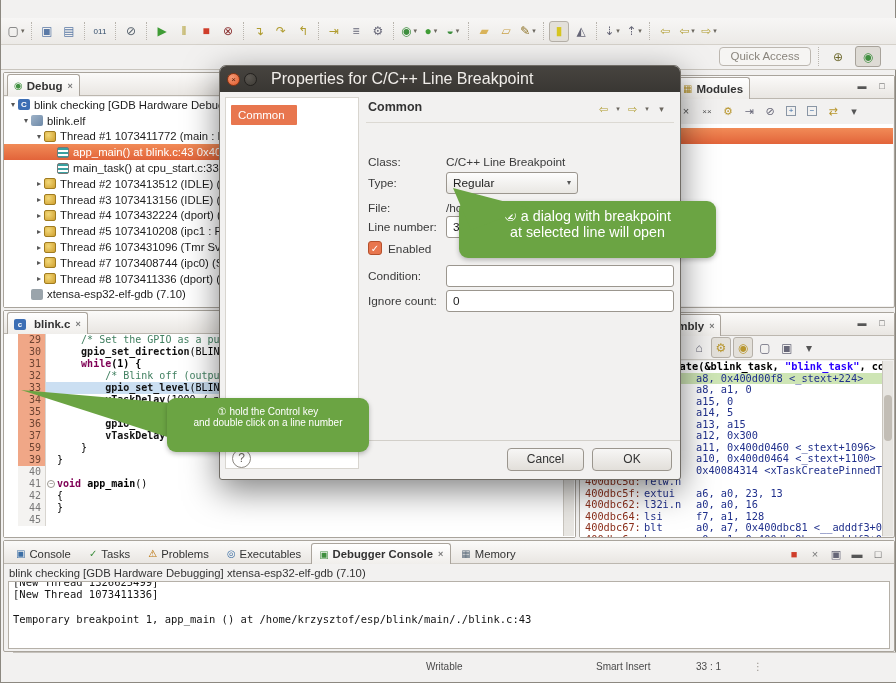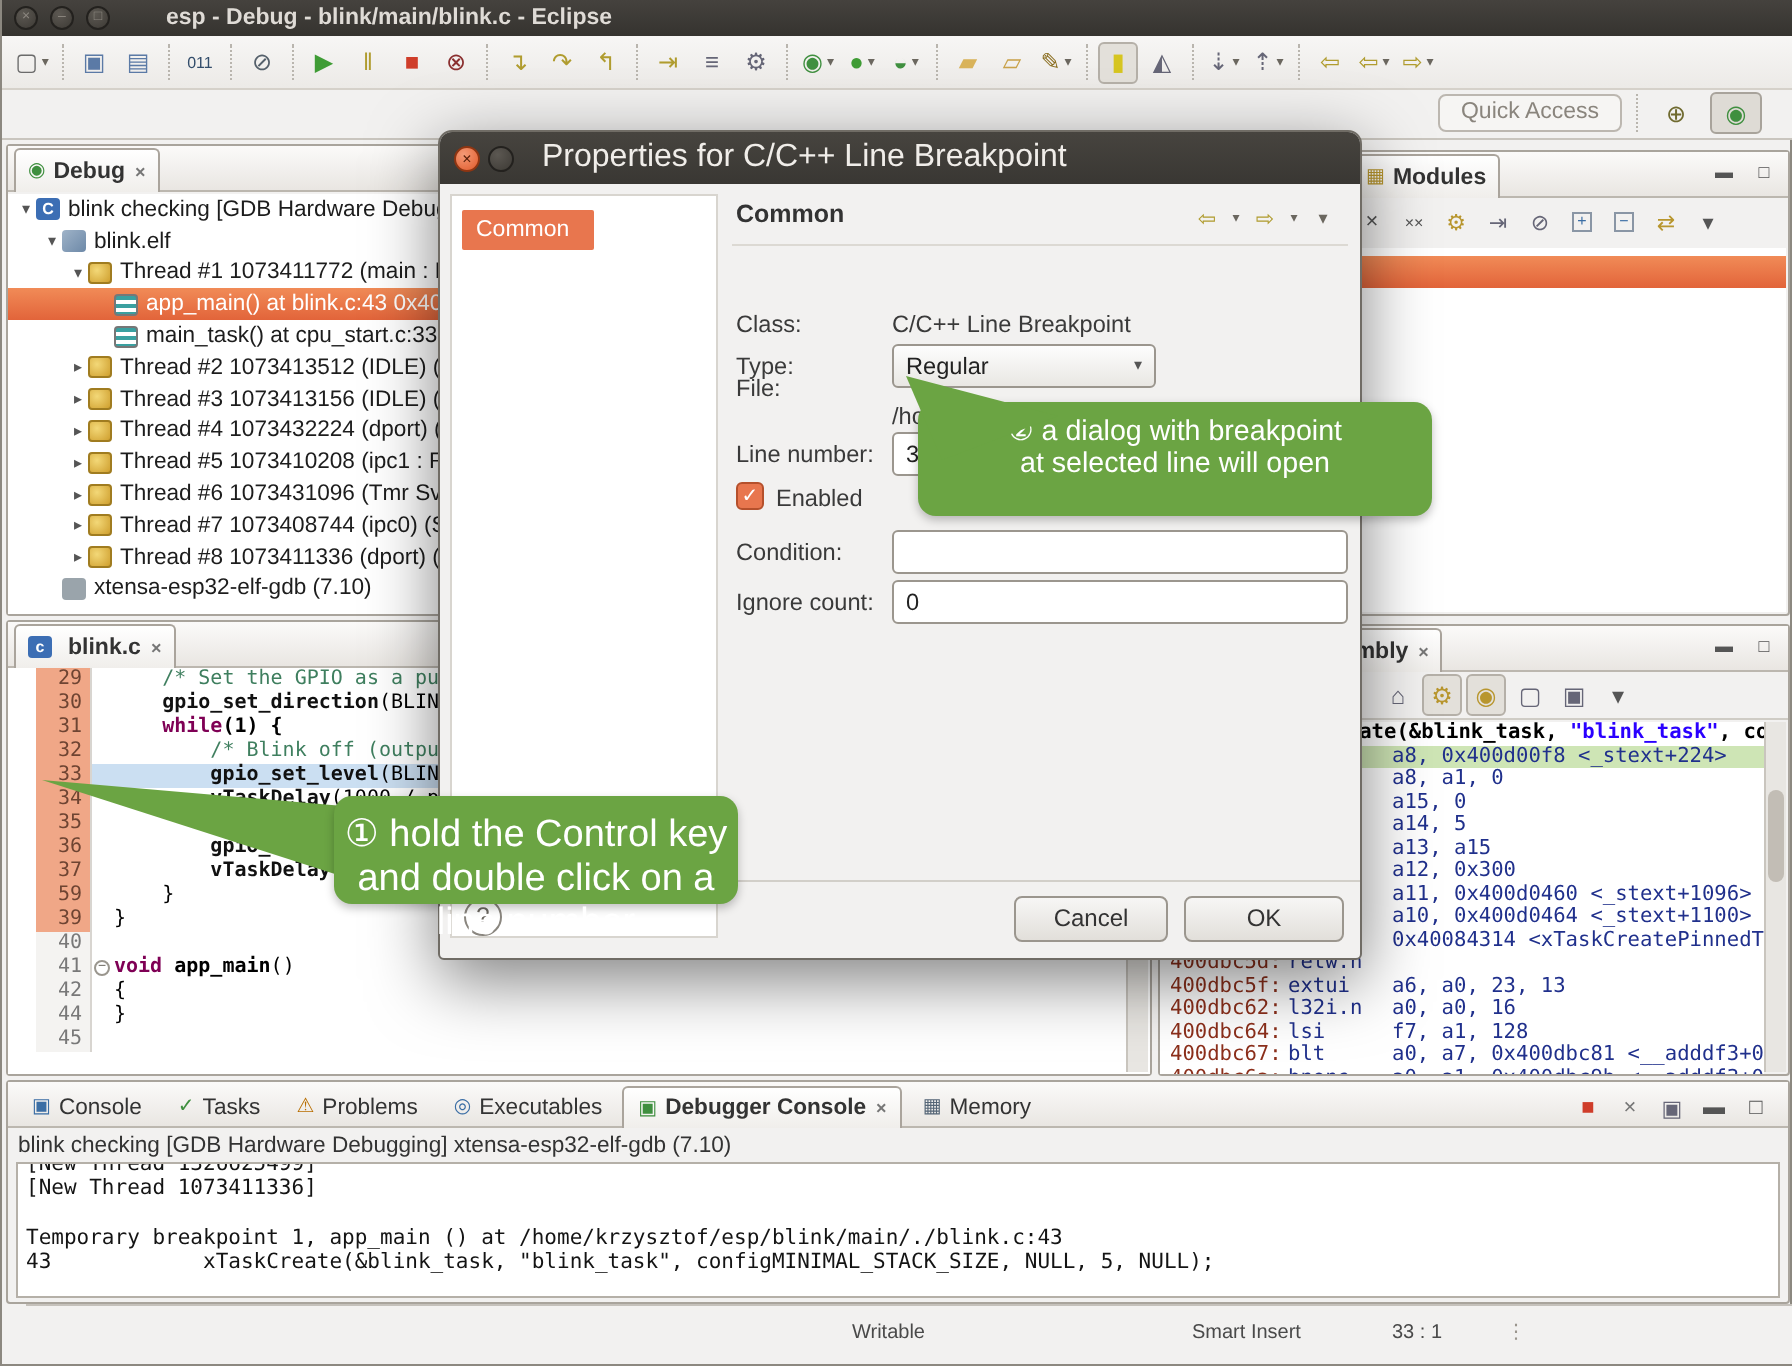--- a/index.html
+++ b/index.html
@@ -166,35 +166,29 @@
     border-radius:50%; color:#6a665f; font-size:12px; line-height:17px; text-align:center; }
   .dlg-btn { position:absolute; top:382px; height:23px; background:linear-gradient(180deg,#f7f6f5,#e2dfda);
     border:1px solid #9b968e; border-radius:4px; font-size:12px; color:#333; text-align:center; line-height:21px; }
   #dlg-cancel { left:287px; width:77px; }
   #dlg-ok { left:372px; width:80px; }
 
   
   .callout { position:absolute; z-index:50; background:#6ba443; border-radius:9px; color:#fff;
     text-align:center; box-shadow:0 2px 5px rgba(0,0,0,.25); }
   .callout .l1,.callout .l2 { display:block; }
-  #callout1 { left:166px; top:398px; width:202px; height:54px; font-size:19px; padding-top:8px; }
+  #callout1 { left:166px; top:398px; width:202px; height:54px; font-size:10px; padding-top:8px; }
   #callout2 { left:458px; top:201px; width:257px; height:57px; font-size:14.3px; padding-top:7px; }
   .tail { position:absolute; z-index:49; }
 </style>
 </head>
 <body>
 
 <div id="window">
 
-  <div id="titlebar">
-    <div class="win-btn">×</div>
-    <div class="win-btn">–</div>
-    <div class="win-btn">□</div>
-    <div id="win-title">esp - Debug - blink/main/blink.c - Eclipse</div>
-  </div>
 
   <div id="toolbar">
       <span class="tbi">
         <span style="color: rgb(107, 107, 107);">▢</span>
         <span class="dd">▾</span>
       </span>
       <span class="tb-sep"></span>
       <span class="tbi">
         <span style="color: rgb(91, 122, 166);">▣</span>
       </span>
@@ -533,21 +527,21 @@
           <span class="mi">
             <span style="color: rgb(85, 85, 85);">▬</span>
           </span>
           <span class="mi">
             <span style="color: rgb(85, 85, 85);">□</span>
           </span>
         </div>
     </div>
     <div id="console-desc">blink checking [GDB Hardware Debugging] xtensa-esp32-elf-gdb (7.10)</div>
     <div id="console-box">
-      <div id="console-lines" class="mono"><div>[New Thread 1326625499]</div><div>[New Thread 1073411336]</div><div>&nbsp;</div><div>Temporary breakpoint 1, app_main () at /home/krzysztof/esp/blink/main/./blink.c:43</div><div>43            xTaskCreate(&amp;blink_task, "blink_task", configMINIMAL_STACK_SIZE, NULL, 5, NULL);</div></div>
+      <div id="console-lines" class="mono"><div>[New Thread 1326625499]</div><div>[New Thread 1073411336]</div><div>&nbsp;</div><div>Temporary breakpoint 1, app_main () at /home/krzysztof/esp/blink/main/./blink.c:43</div></div>
     </div>
   </div>
 
   <div id="statusbar">
     <span style="left:413px;">Writable</span>
     <span style="left:583px;">Smart Insert</span>
     <span style="left:683px;">33 : 1</span>
     <span style="left:740px;color:#9a958d;">⋮</span>
   </div>
 
@@ -573,21 +567,21 @@
 
       <div class="frow-label" style="top:59px;">Class:</div>
       <div class="frow-value" style="top:59px;">C/C++ Line Breakpoint</div>
 
       <div class="frow-label" style="top:80px;">Type:</div>
       <div class="dfield" id="dlg-type" style="top:76px;">
         <span>Regular</span>
         <span style="font-size:8px;color:#555;">▾</span>
       </div>
 
-      <div class="frow-label" style="top:91px;">File:</div>
+      <div class="frow-label" style="top:105px;">File:</div>
       <div class="frow-value" style="top:105px;">/home/krzysztof/esp/blink/main/blink.c</div>
 
       <div class="frow-label" style="top:124px;">Line number:</div>
       <div class="dfield" style="top:120px;">33</div>
 
       <div id="dlg-check">✓</div>
       <div id="dlg-enabled-label">Enabled</div>
 
       <div class="frow-label" style="top:173px;">Condition:</div>
       <div class="dfield" style="top:169px;"></div>

